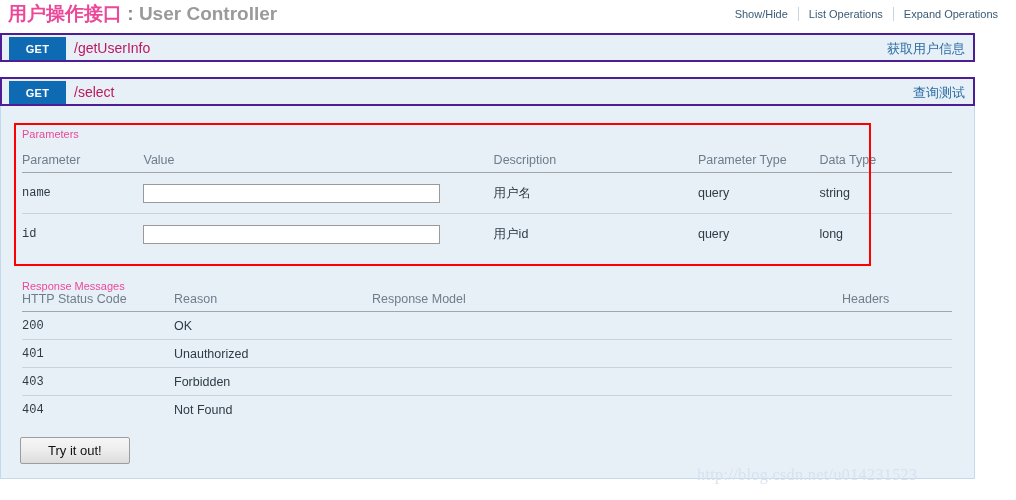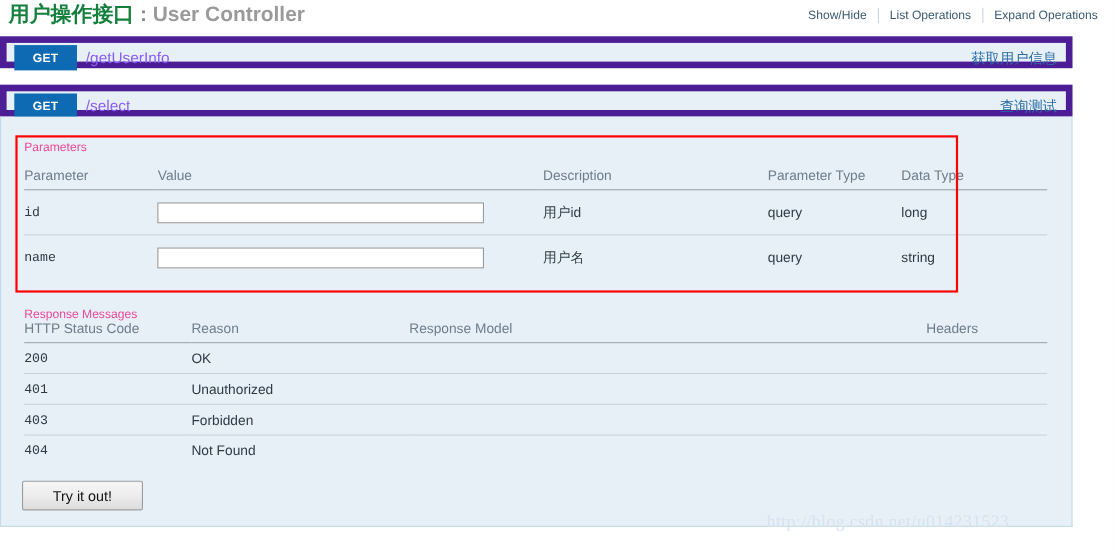--- a/index.html
+++ b/index.html
@@ -26,21 +26,21 @@
   }
   .resource-title {
     position: absolute;
     left: 8px;
     top: 2px;
     font-size: 19px;
     font-weight: bold;
     line-height: 24px;
     white-space: nowrap;
   }
-  .resource-title .zh { color: #15803d; }
+  .resource-title .zh { color: #ec4899; }
   .resource-title .colon { color: #8a8a8a; font-weight: bold; }
   .resource-title .en { color: #9a9a9a; font-weight: bold; }
 
   .head-options {
     position: absolute;
     right: 8px;
     top: 6px;
     display: flex;
     align-items: center;
     font-size: 11px;
@@ -59,21 +59,21 @@
     background: #c8d4de;
   }
 
   
   .op {
     position: absolute;
     left: 0;
     width: 975px;
     height: 29px;
     background: #e7f0f7;
-    border: 6px solid #4c1d95;
+    border: 2px solid #4c1d95;
     box-sizing: border-box;
   }
   .op-1 { top: 33px; }
   .op-2 { top: 77px; }
 
   .http-method {
     position: absolute;
     left: 7px;
     top: 2px;
     width: 57px;
@@ -87,21 +87,21 @@
     align-items: center;
     justify-content: center;
   }
   .op-path {
     position: absolute;
     left: 72px;
     top: 0;
     height: 27px;
     line-height: 27px;
     font-size: 14px;
-    color: #8b5cf6;
+    color: #be185d;
   }
   .op-summary {
     position: absolute;
     right: 8px;
     top: 0;
     height: 27px;
     line-height: 27px;
     font-size: 13px;
     color: #2b6ca3;
     cursor: pointer;
@@ -264,37 +264,37 @@
     <tr>
       <th class="c-name">Parameter</th>
       <th class="c-value">Value</th>
       <th class="c-desc">Description</th>
       <th class="c-ptype">Parameter Type</th>
       <th class="c-dtype">Data Type</th>
     </tr>
   </thead>
   <tbody>
     <tr>
+      <td class="c-name mono">name</td>
+      <td class="c-value">
+        <input class="param-input" type="text" placeholder="" style="">
+      </td>
+      <td class="c-desc">用户名</td>
+      <td class="c-ptype">query</td>
+      <td class="c-dtype">string</td>
+    </tr>
+    <tr>
       <td class="c-name mono">id</td>
       <td class="c-value">
         <input class="param-input" type="text" placeholder="" style="">
       </td>
       <td class="c-desc">用户id</td>
       <td class="c-ptype">query</td>
       <td class="c-dtype">long</td>
     </tr>
-    <tr>
-      <td class="c-name mono">name</td>
-      <td class="c-value">
-        <input class="param-input" type="text" placeholder="" style="">
-      </td>
-      <td class="c-desc">用户名</td>
-      <td class="c-ptype">query</td>
-      <td class="c-dtype">string</td>
-    </tr>
   </tbody>
 </table>
 
 <div class="red-box"></div>
 
 <div class="section-title" id="resp-title">Response Messages</div>
 
 <table class="tbl" id="resp-table">
   <thead>
     <tr>

